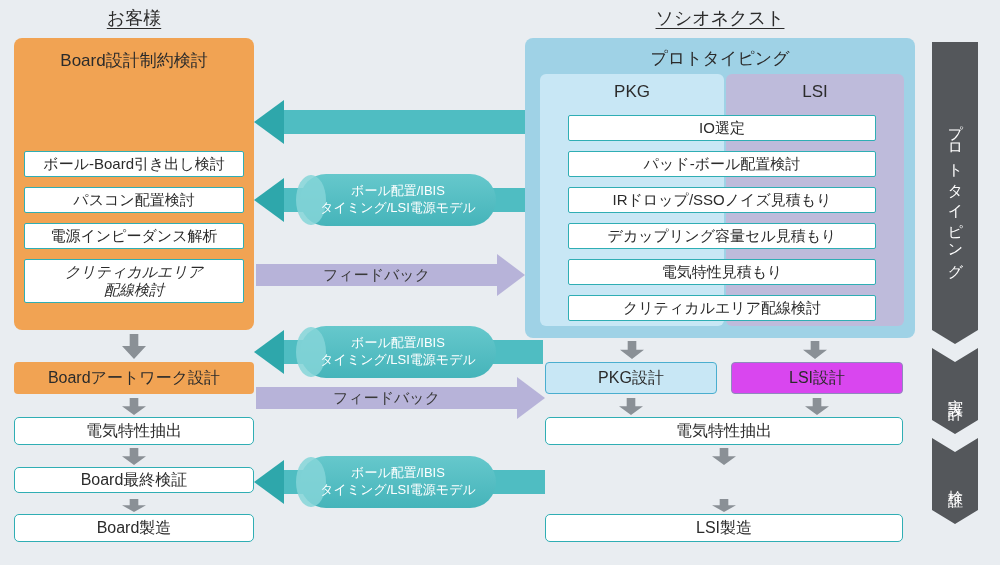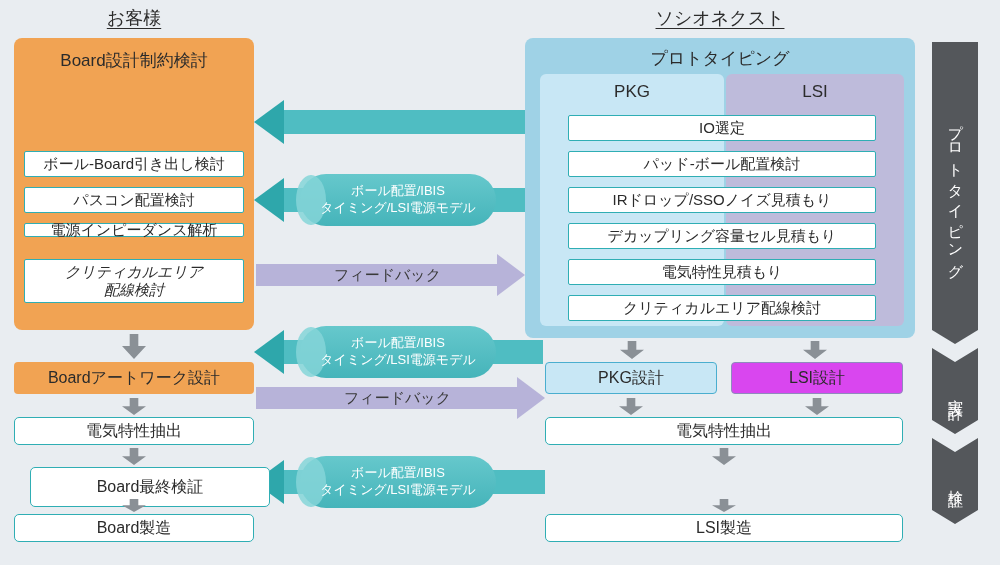--- a/index.html
+++ b/index.html
@@ -39,21 +39,21 @@
     display:flex;flex-direction:column;align-items:center;justify-content:center;text-align:center;
   }
   .cyl::before{
     content:"";position:absolute;left:-4px;top:1px;width:30px;height:calc(100% - 2px);
     border-radius:50%;background:#85D5D8;opacity:.85;
   }
   .cyl .cyl-text{position:relative;z-index:1;white-space:pre-line;}
 
   .fbshaft{background:#B7B3D9;}
   .fbhead{width:0;height:0;border-style:solid;border-width:21px 0 21px 28px;border-color:transparent transparent transparent #B7B3D9;}
-  .fblabel{font-size:15px;color:#3a3a3a;z-index:2;margin-left:11px;}
+  .fblabel{font-size:15px;color:#3a3a3a;z-index:2;}
 
   .ribbon{
     background:#54575B;color:#fff;font-size:15px;letter-spacing:3px;
     writing-mode:vertical-rl;text-orientation:upright;
     display:flex;align-items:center;justify-content:center;
   }
   .rib-first{clip-path:polygon(0 0,100% 0,100% calc(100% - 14px),50% 100%,0 calc(100% - 14px));}
   .rib-next{clip-path:polygon(0 0,50% 14px,100% 0,100% calc(100% - 14px),50% 100%,0 calc(100% - 14px));}
 </style>
 </head>
@@ -66,21 +66,21 @@
     </div>
   <div class="abs center col-header" style="left:525px;top:6px;width:390px;height:24px;">
       <span>ソシオネクスト</span>
     </div>
 
   <div class="abs panel-orange" style="left:14px;top:38px;width:240px;height:292px;"></div>
   <div class="abs center panel-title" style="left:14px;top:48px;width:240px;height:24px;">Board設計制約検討</div>
 
   <div class="abs center task-box" style="left:24px;top:151px;width:220px;height:26px;">ボール-Board引き出し検討</div>
   <div class="abs center task-box" style="left:24px;top:187px;width:220px;height:26px;">パスコン配置検討</div>
-  <div class="abs center task-box" style="left:24px;top:223px;width:220px;height:14px;font-family:Liberation Serif, serif;">電源インピーダンス解析</div>
+  <div class="abs center task-box" style="left:24px;top:223px;width:220px;height:26px;font-family:Liberation Serif, serif;">電源インピーダンス解析</div>
   <div class="abs center task-box pre" style="left:24px;top:259px;width:220px;height:44px;">クリティカルエリア
 配線検討</div>
 
   <div class="abs panel-blue" style="left:525px;top:38px;width:390px;height:300px;"></div>
   <div class="abs center panel-title" style="left:525px;top:46px;width:390px;height:24px;">プロトタイピング</div>
   <div class="abs panel-pkg" style="left:540px;top:74px;width:184px;height:252px;"></div>
   <div class="abs panel-lsi" style="left:726px;top:74px;width:178px;height:252px;"></div>
   <div class="abs center sub-label" style="left:540px;top:80px;width:184px;height:24px;">PKG</div>
   <div class="abs center sub-label" style="left:726px;top:80px;width:178px;height:24px;">LSI</div>
 
@@ -121,21 +121,21 @@
   <div class="abs cyl" style="left:300px;top:456px;width:196px;height:52px;">
       <span class="cyl-text">ボール配置/IBIS
 タイミング/LSI電源モデル</span>
     </div>
 
   <div class="abs darr" style="left:122px;top:334px;width:24px;height:25px;"></div>
   <div class="abs center flow-box-orange" style="left:14px;top:362px;width:240px;height:32px;">Boardアートワーク設計</div>
   <div class="abs darr" style="left:122px;top:398px;width:24px;height:17px;"></div>
   <div class="abs center flow-box" style="left:14px;top:417px;width:240px;height:28px;">電気特性抽出</div>
   <div class="abs darr" style="left:122px;top:448px;width:24px;height:17px;"></div>
-  <div class="abs center flow-box" style="left:14px;top:467px;width:240px;height:40px;margin-left:16px;">Board最終検証</div>
+  <div class="abs center flow-box" style="left:14px;top:467px;width:240px;height:26px;">Board最終検証</div>
   <div class="abs darr" style="left:122px;top:499px;width:24px;height:13px;"></div>
   <div class="abs center flow-box" style="left:14px;top:514px;width:240px;height:28px;">Board製造</div>
 
   <div class="abs darr" style="left:620px;top:341px;width:24px;height:18px;"></div>
   <div class="abs darr" style="left:803px;top:341px;width:24px;height:18px;"></div>
   <div class="abs center design-pkg" style="left:545px;top:362px;width:172px;height:32px;">PKG設計</div>
   <div class="abs center design-lsi" style="left:731px;top:362px;width:172px;height:32px;">LSI設計</div>
   <div class="abs darr" style="left:619px;top:398px;width:24px;height:17px;"></div>
   <div class="abs darr" style="left:805px;top:398px;width:24px;height:17px;"></div>
   <div class="abs center flow-box" style="left:545px;top:417px;width:358px;height:28px;">電気特性抽出</div>

